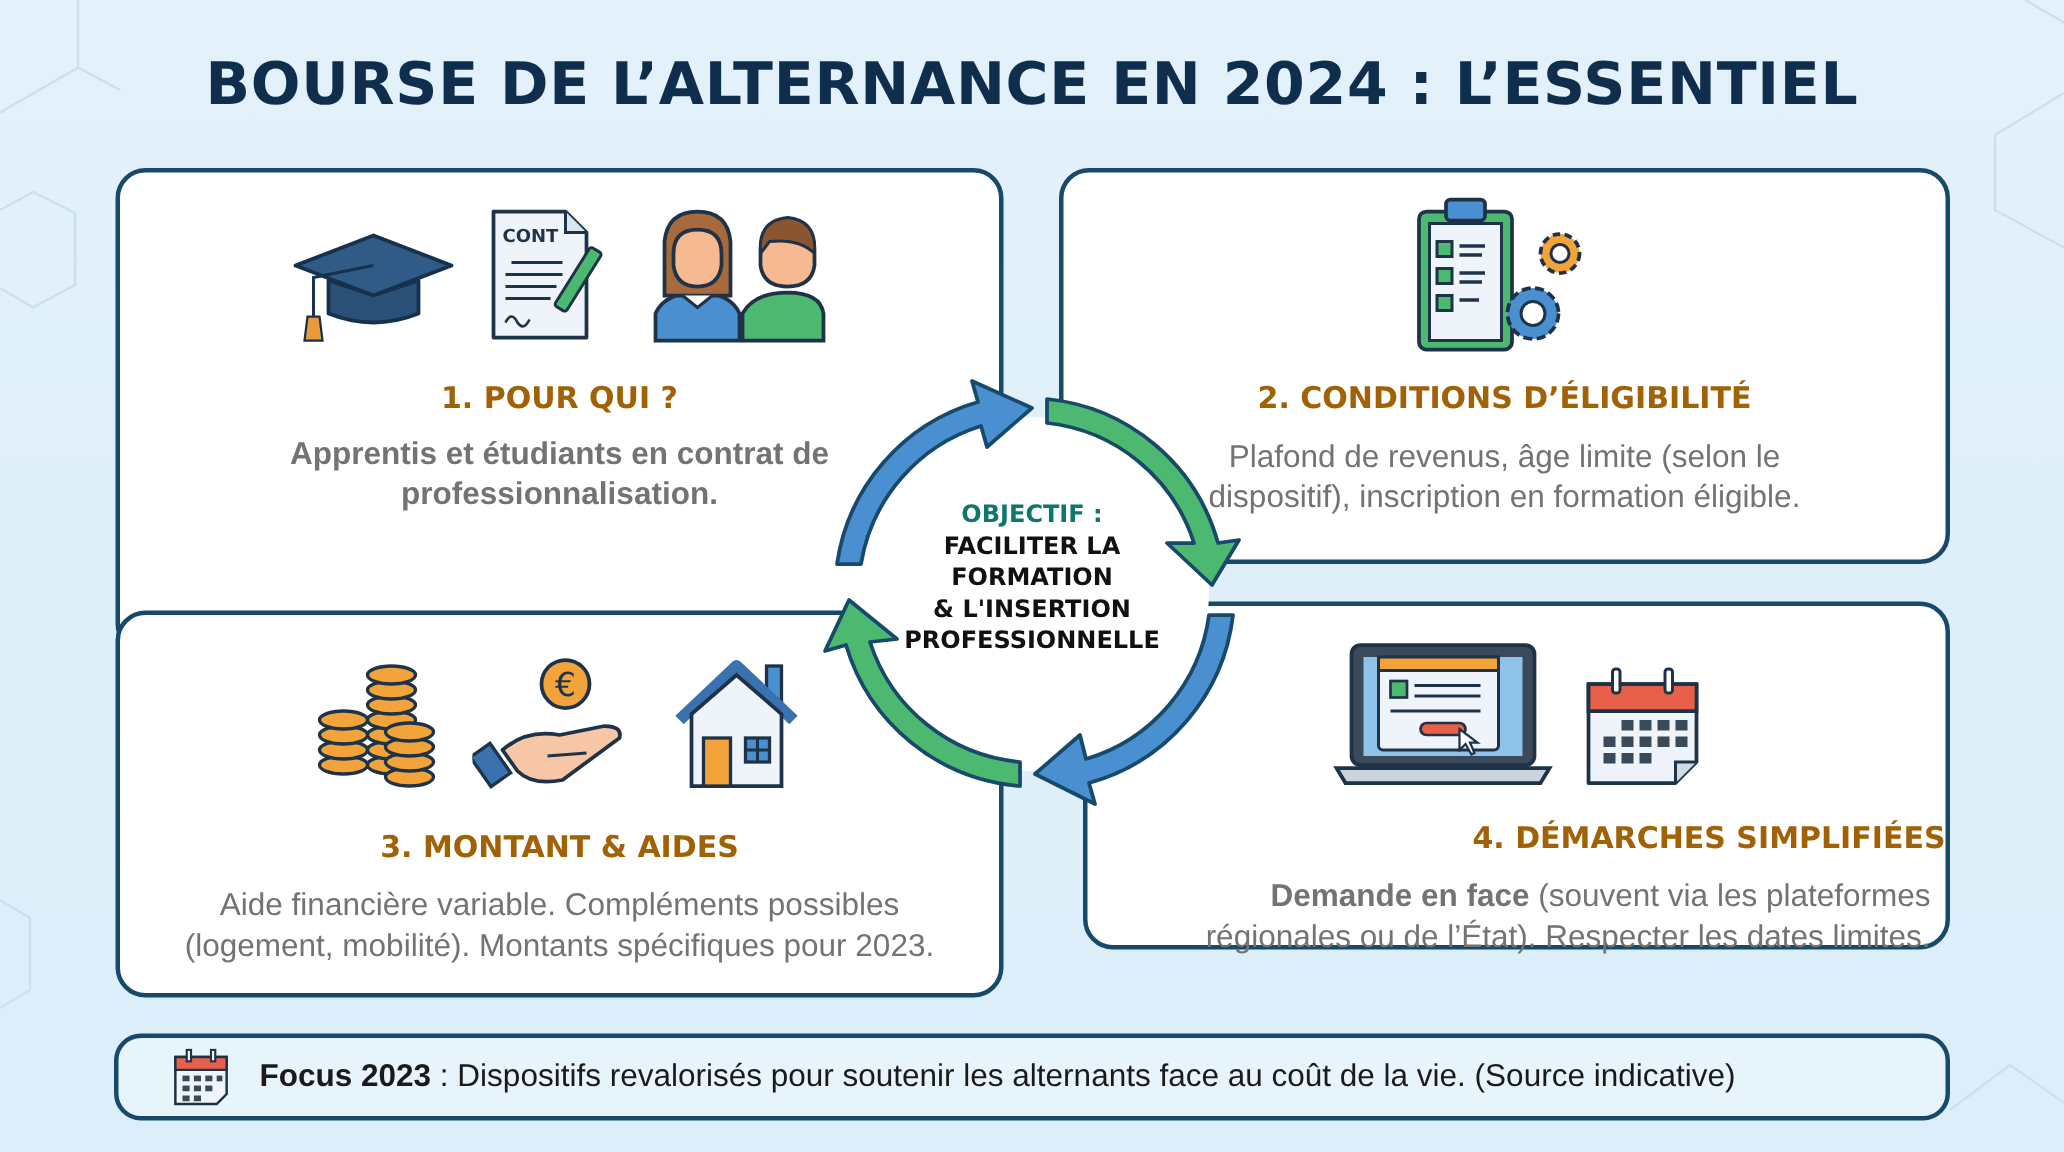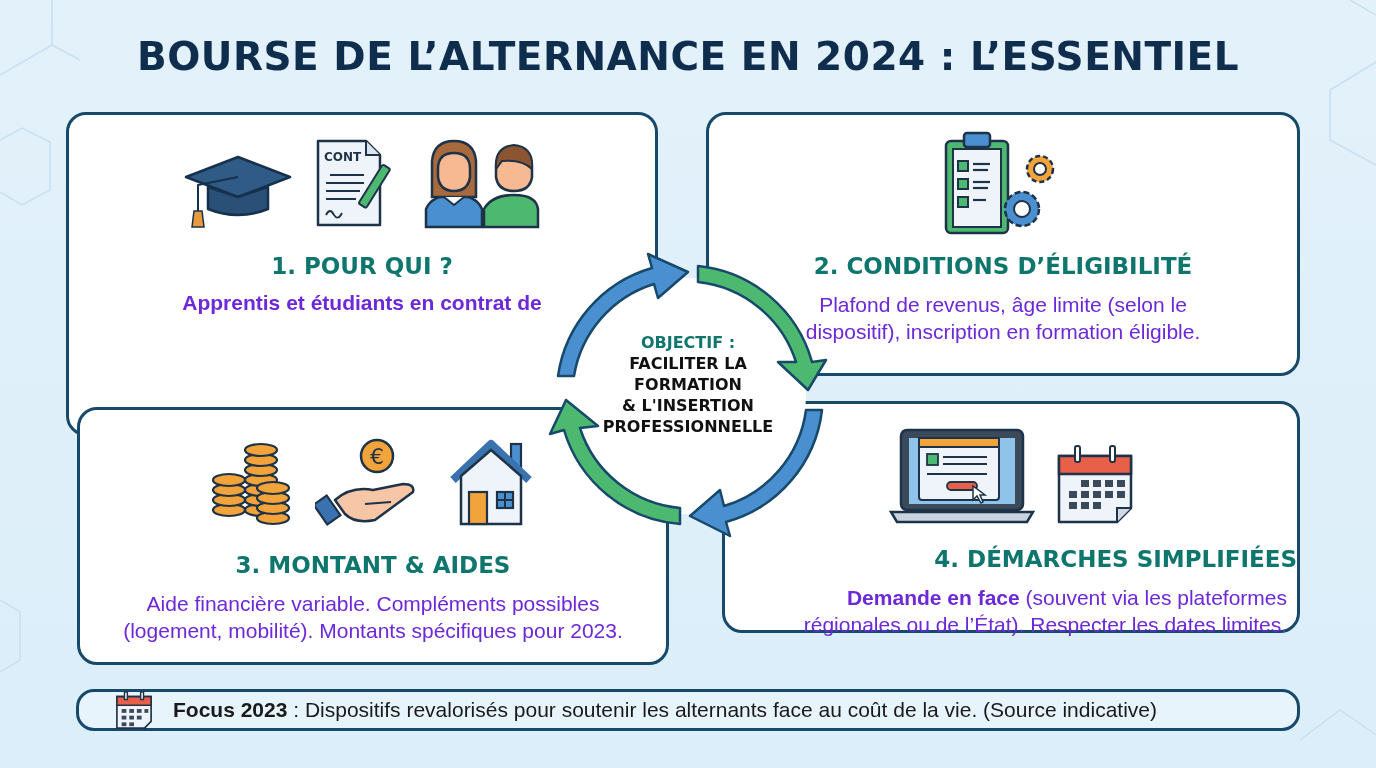--- a/index.html
+++ b/index.html
@@ -13,39 +13,39 @@
   .bg-hex { position: absolute; inset: 0; pointer-events: none; }
   .title {
     position: absolute; top: 34px; left: 0; width: 1376px;
     text-align: center; font-family: "DejaVu Sans", sans-serif;
     font-weight: bold; font-size: 39px; color: #0f2d4d; letter-spacing: 0.5px;
   }
   .card {
     position: absolute; background: #fff; border: 3px solid #17496b;
     border-radius: 20px; text-align: center;
   }
-  #card-1 { left: 66px;  top: 112px; width: 592px; height: 324px; }
+  #card-1 { left: 77px;  top: 112px; width: 592px; height: 324px; }
   #card-2 { left: 706px; top: 112px; width: 594px; height: 264px; }
   #card-3 { left: 77px;  top: 407px; width: 592px; height: 258px; }
   #card-4 { left: 722px; top: 401px; width: 578px; height: 232px; text-align: right; }
   .icons { position: absolute; left: 0; right: 0; display: flex; justify-content: center; align-items: flex-end; gap: 18px; }
   .card-heading {
     position: absolute; left: 0; right: 0; font-weight: bold;
-    font-family: "DejaVu Sans", sans-serif; font-size: 23px; color: #0f766e;
-  }
-  .card-body { position: absolute; left: 10px; right: 10px; font-size: 21px; line-height: 27px; color: #6d28d9; }
+    font-family: "DejaVu Sans", sans-serif; font-size: 20px; color: #a16207;
+  }
+  .card-body { position: absolute; left: 10px; right: 10px; font-size: 21px; line-height: 27px; color: #737373; }
   .card-body b { font-weight: bold; }
   .center-cycle { position: absolute; left: 540px; top: 250px; width: 300px; height: 290px; }
   .center-text {
     position: absolute; left: 588px; top: 332px; width: 200px; text-align: center;
     font-family: "DejaVu Sans", sans-serif; font-weight: bold; font-size: 16px; line-height: 21px; color: #111;
   }
   .center-text .obj { color: #0f766e; }
   .footer {
-    position: absolute; left: 76px; top: 689px; width: 1224px; height: 42px;
+    position: absolute; left: 76px; top: 689px; width: 1224px; height: 58px;
     background: #e8f4fb; border: 3px solid #17496b; border-radius: 18px;
     display: flex; align-items: center; padding-left: 36px;
   }
   .footer-text { font-size: 21px; margin-left: 20px; color: #1a1a1a; }
   .footer-text b { font-weight: bold; }
 </style>
 </head>
 <body>
 
 <svg class="bg-hex" width="1376" height="768">
@@ -88,20 +88,21 @@
       <path d="M74,30 Q72,8 92,6 Q112,8 110,30 Q100,20 80,22 Z" fill="#8a5530" stroke="#1f3348" stroke-width="2"></path>
       <path d="M4,88 L4,70 Q10,56 32,56 Q54,56 60,70 L60,88 Z" fill="#4a8fd0" stroke="#1f3348" stroke-width="2.5"></path>
       <path d="M10,58 L10,22 Q12,2 32,2 Q52,2 54,22 L54,58 Z" fill="#a86a3c" stroke="#1f3348" stroke-width="2.5"></path>
       <path d="M16,30 Q16,14 32,14 Q48,14 48,30 L48,38 Q46,52 32,52 Q18,52 16,38 Z" fill="#f6b992" stroke="#1f3348" stroke-width="2.5"></path>
       <path d="M22,58 L32,66 L42,58" fill="#fff" stroke="#1f3348" stroke-width="2"></path>
     </svg>
   </div>
   <div class="card-heading" style="top:138px;">1. POUR QUI ?</div>
   <div class="card-body" style="top:174px;">
     <div style="font-weight:bold;">Apprentis et étudiants en contrat de</div>
+    <div style="font-weight:bold;">professionnalisation.</div>
   </div>
 </div>
 
 <div class="card" id="card-2">
   <div class="icons" style="top:14px;">
     <svg width="130" height="110" viewBox="0 0 130 110">
       <rect x="8" y="12" width="62" height="92" rx="5" fill="#4db870" stroke="#1f3348" stroke-width="2.5"></rect>
       <rect x="15" y="20" width="48" height="78" fill="#eef4fa" stroke="#1f3348" stroke-width="2"></rect>
       <rect x="26" y="4" width="26" height="14" rx="3" fill="#4a8fd0" stroke="#1f3348" stroke-width="2.5"></rect>
       <g stroke="#1f3348" stroke-width="2" fill="#4db870">

